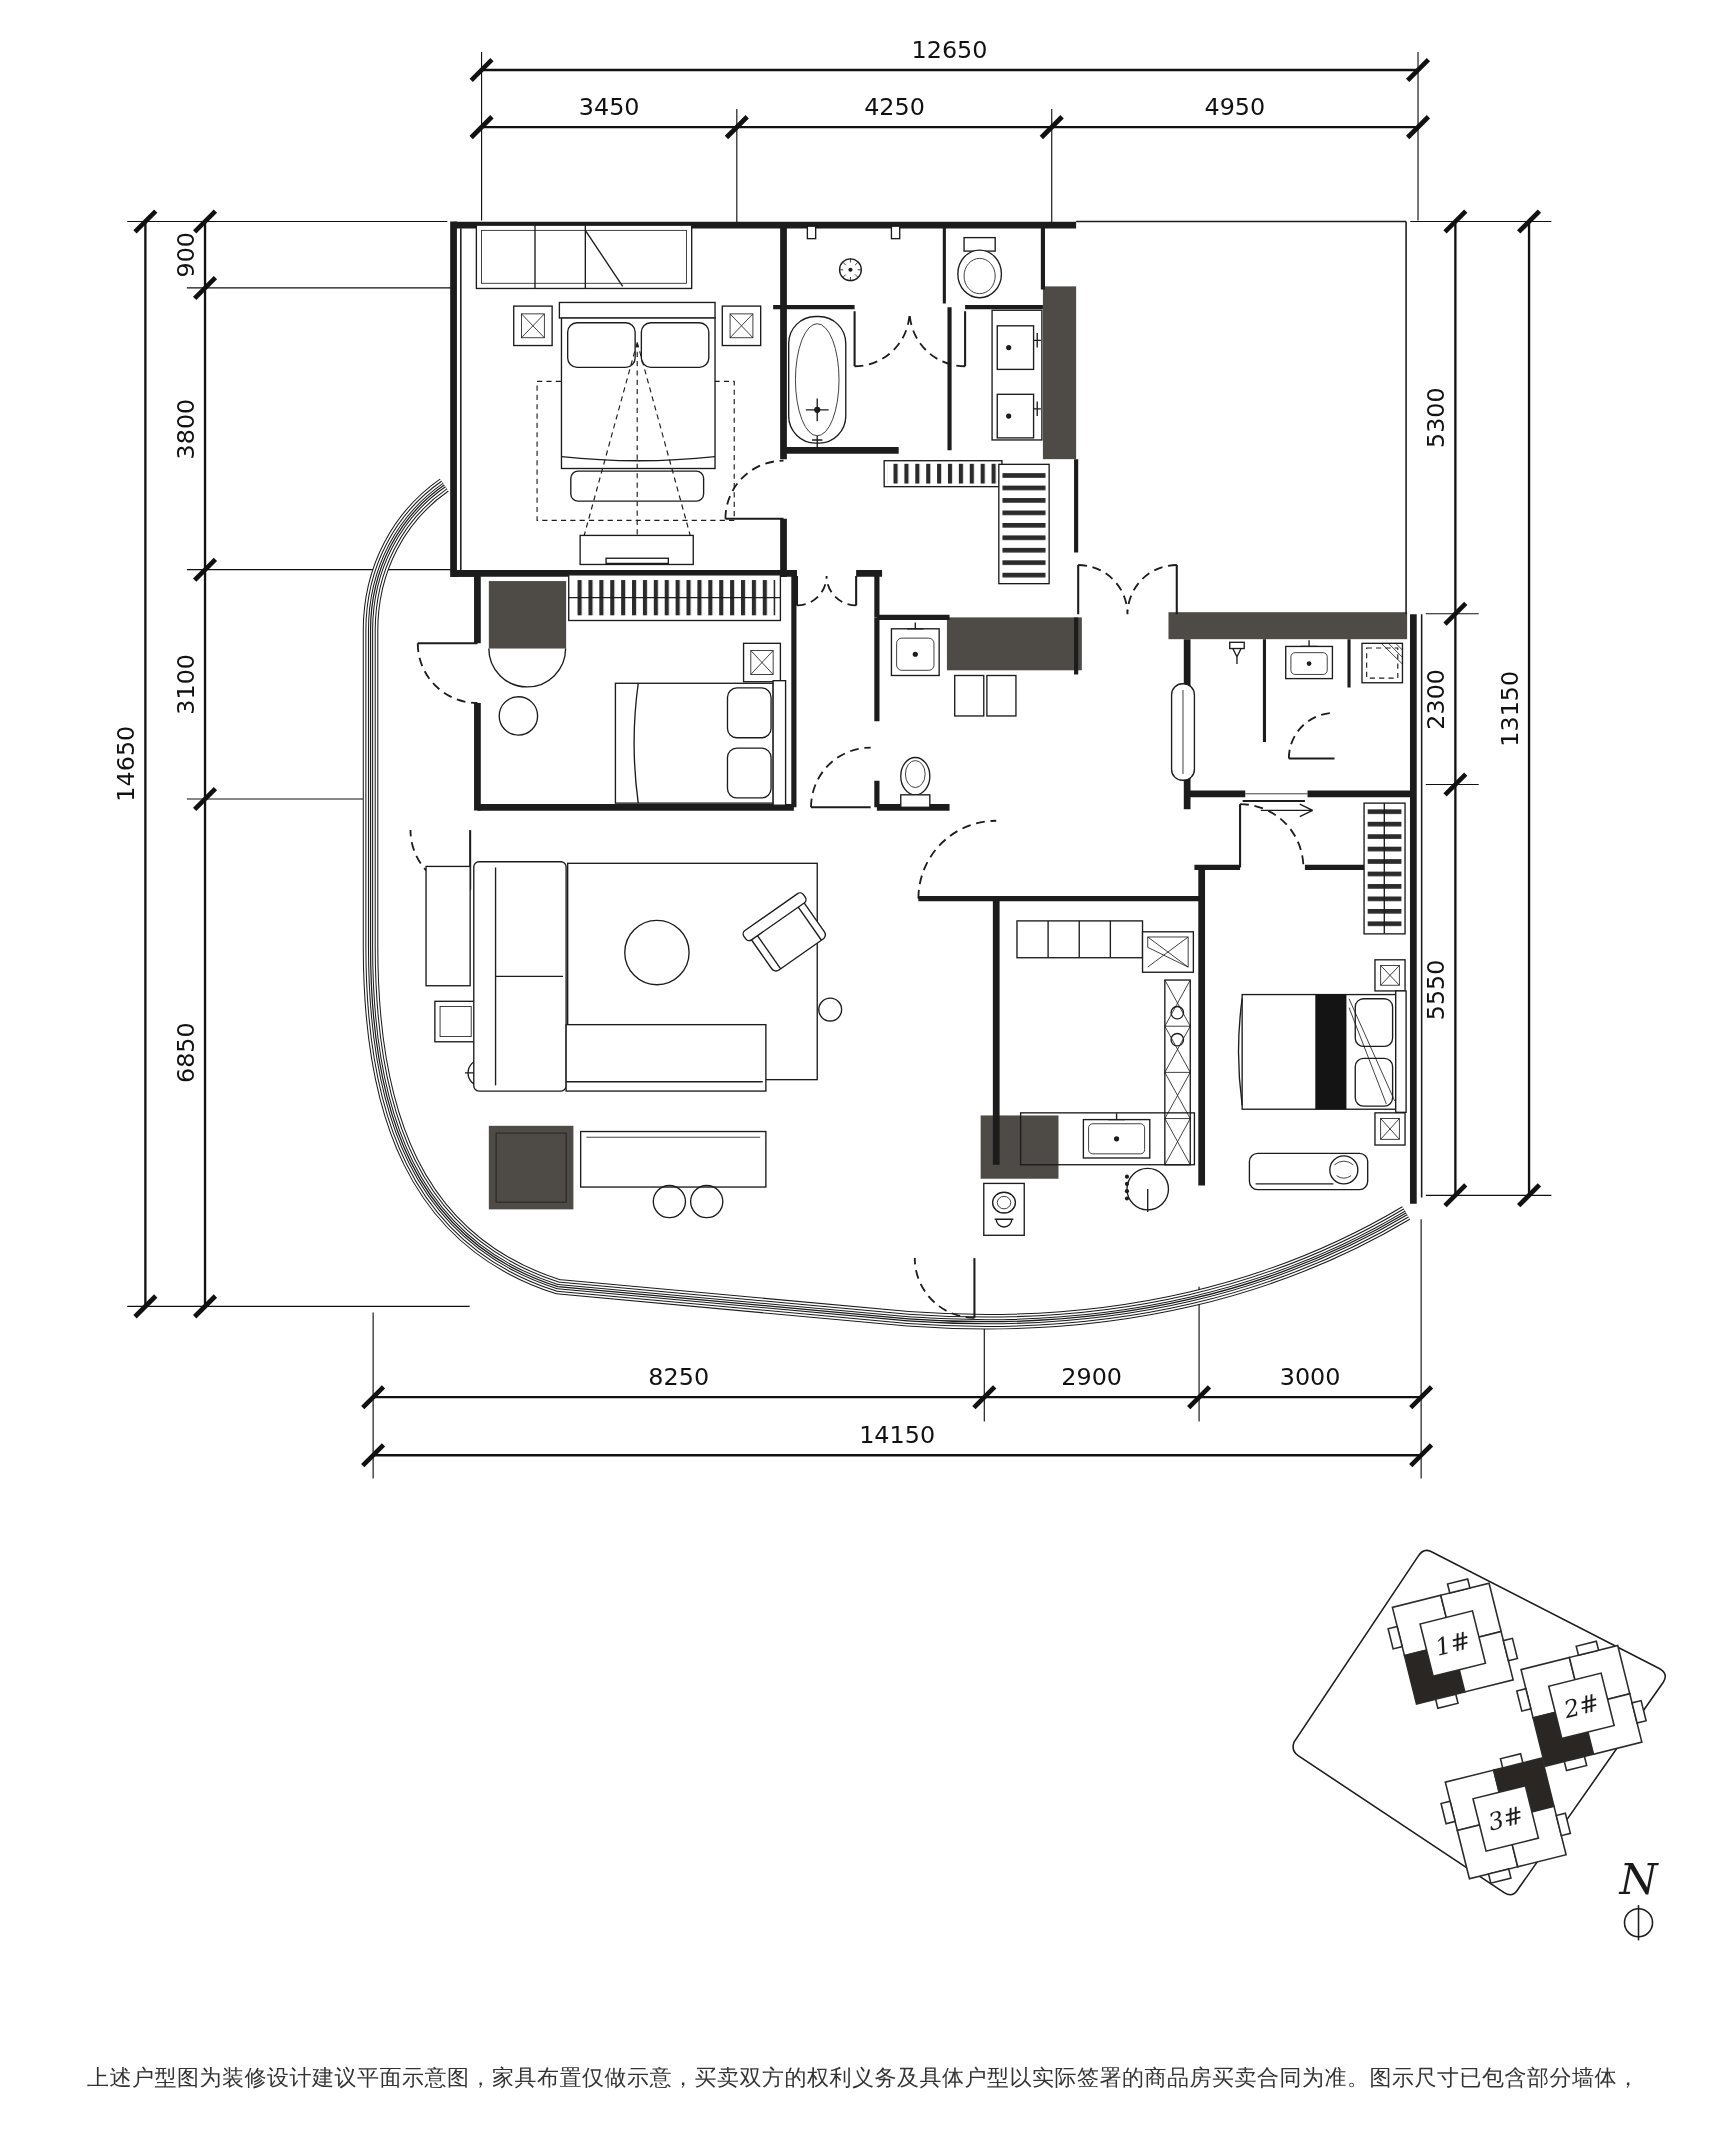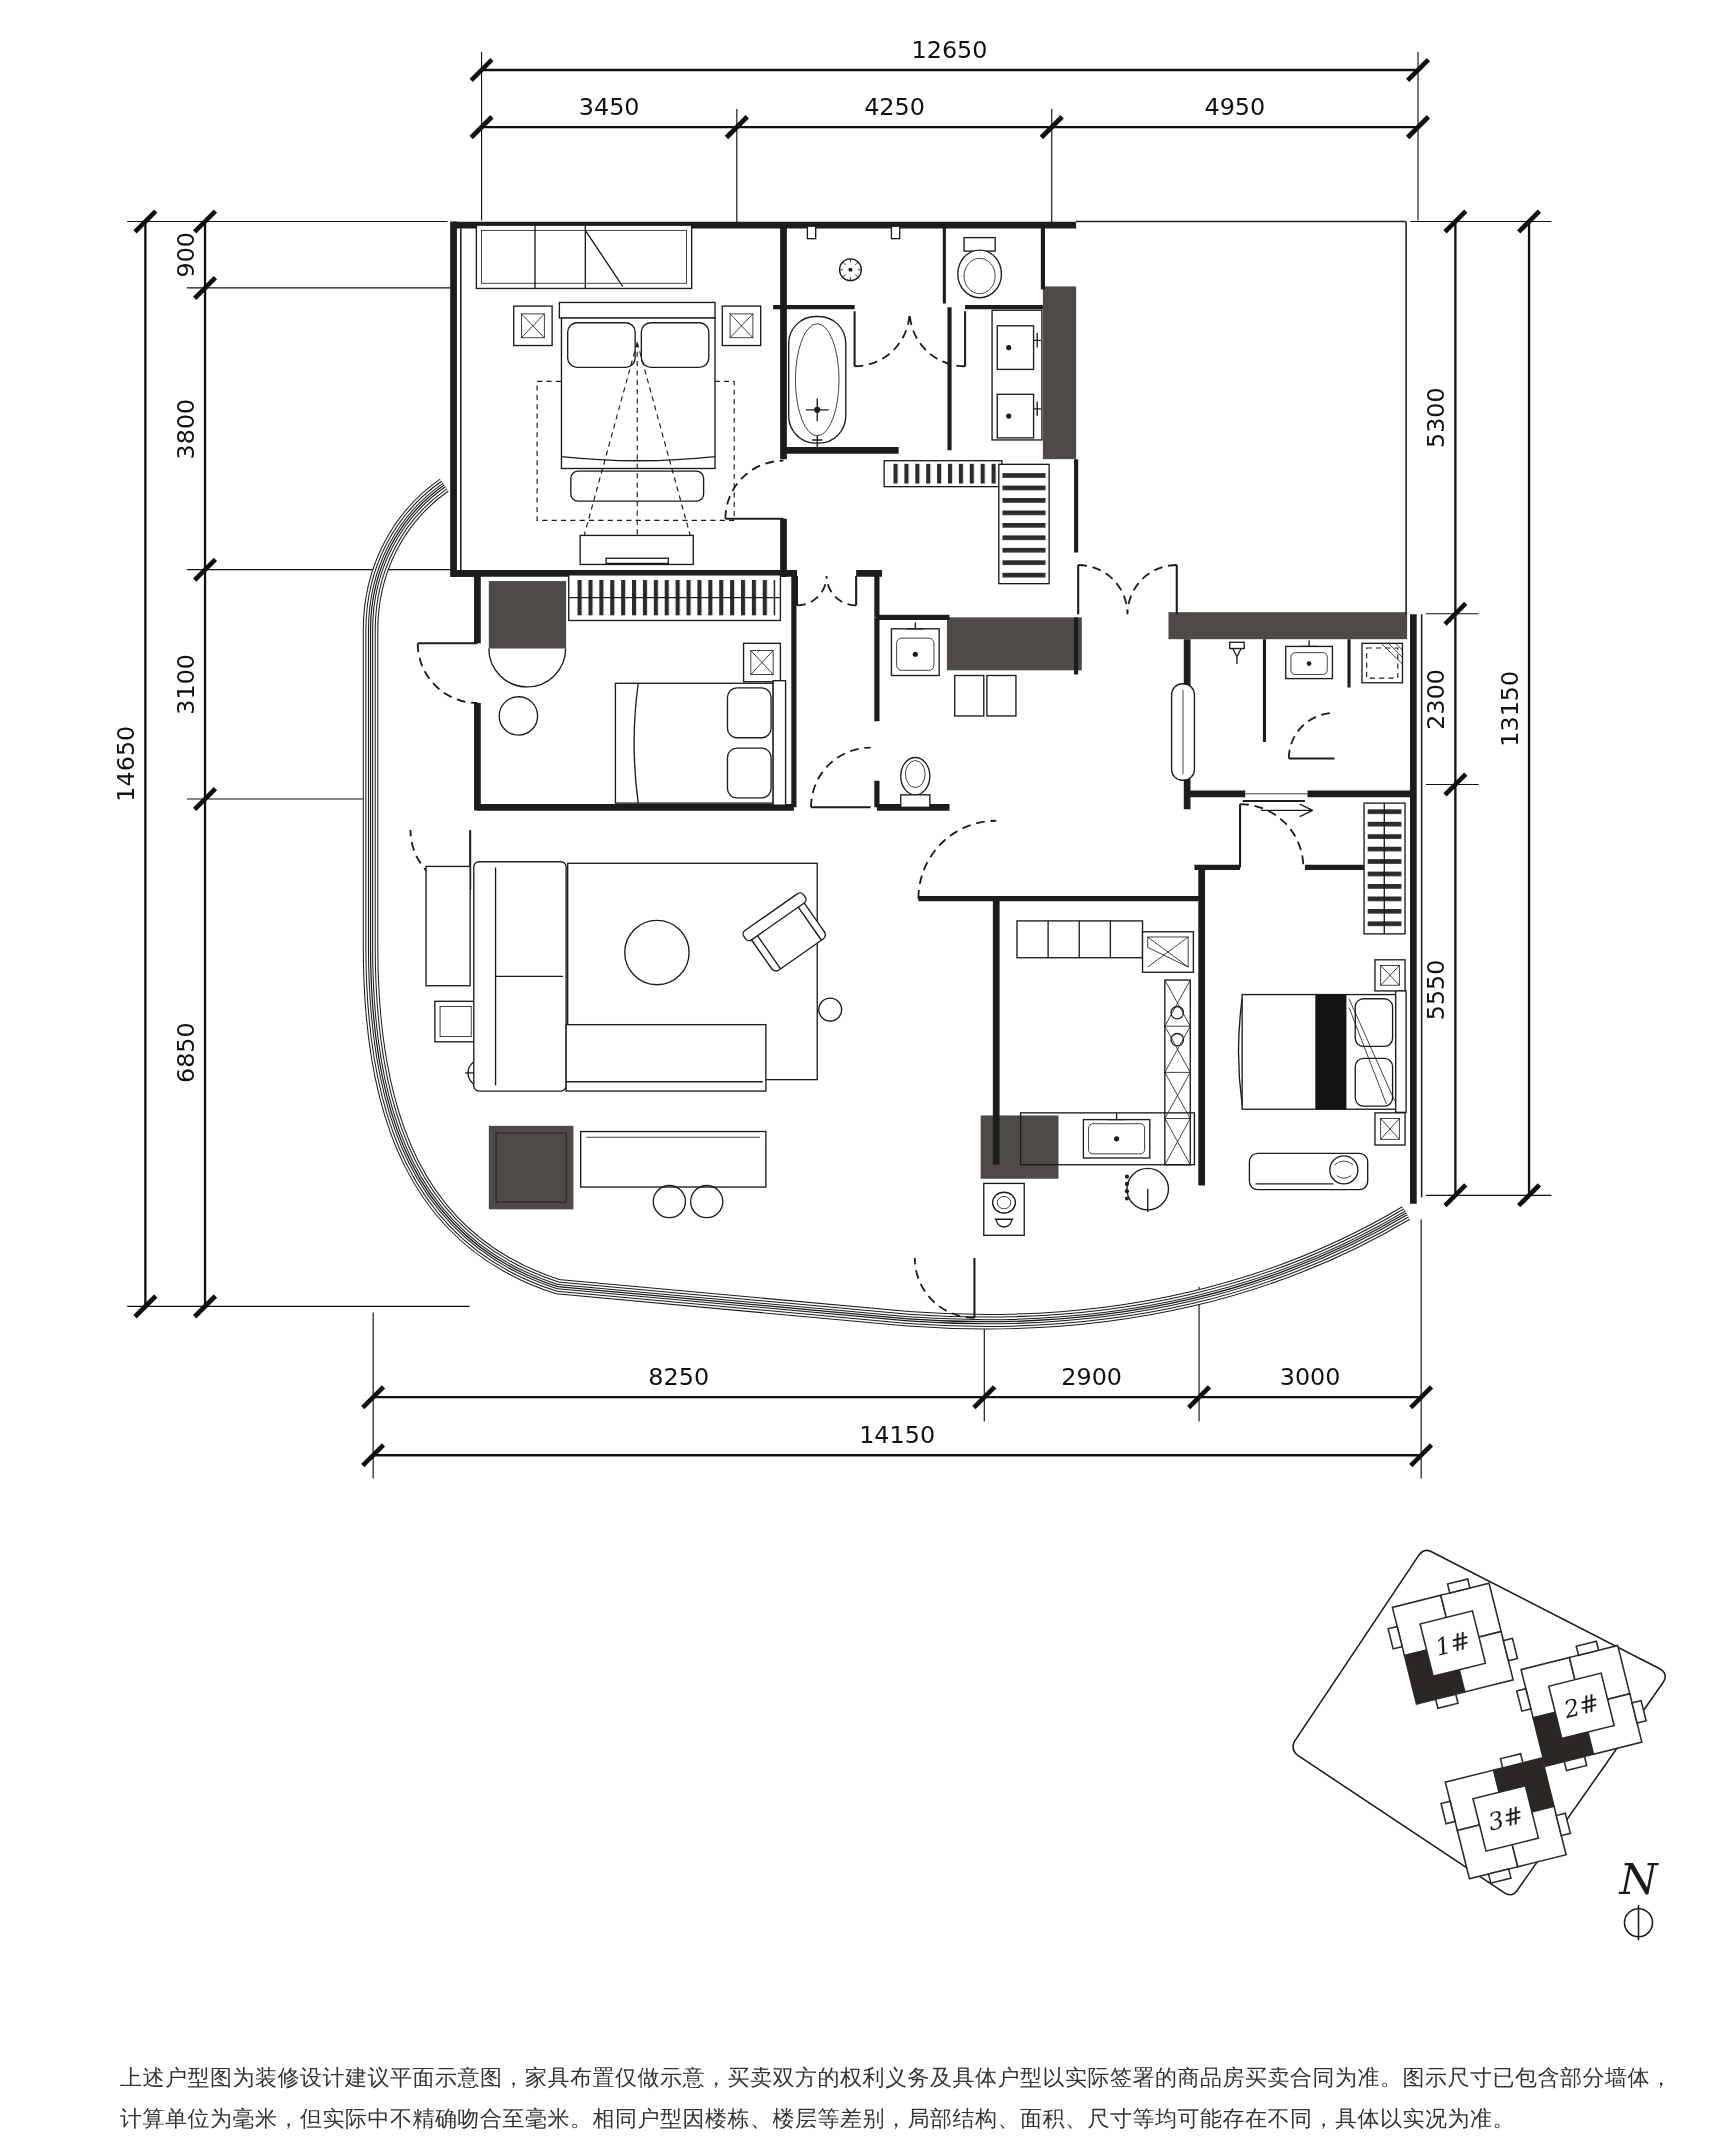--- a/index.html
+++ b/index.html
@@ -20,21 +20,21 @@
   .dark{fill:#4e4a46;stroke:none}
   .d{stroke:#1c1c1c;stroke-width:3.5;fill:none;stroke-dasharray:17 11}
   .drug{stroke:#1c1c1c;stroke-width:2.2;fill:none;stroke-dasharray:10 8}
   .leaf{stroke:#1c1c1c;stroke-width:4;fill:none}
   .gB{stroke:#1c1c1c;fill:none}
   .gW{stroke:#fff;fill:none}
   .sp{fill:#fff;stroke:#2a2a2a;stroke-width:3}
   .spb{fill:#2a2623;stroke:#2a2a2a;stroke-width:3}
   .spl{font:italic 46px "DejaVu Serif",serif;fill:#1a1a1a;text-anchor:middle}
   .north{font:italic 84px "DejaVu Serif",serif;fill:#1a1a1a;text-anchor:middle}
-  #disclaimer{position:absolute;left:87px;top:2057px;width:1561px;font-size:22px;line-height:41px;color:#333;letter-spacing:0.5px;margin-left:33px;}
+  #disclaimer{position:absolute;left:87px;top:2057px;width:1561px;font-size:22px;line-height:41px;color:#333;letter-spacing:0.5px;}
 </style>
 </head>
 <body>
 
 <svg width="1718" height="2151" viewBox="0 0 3311 4146">
 
   <g>
     <line class="dim" x1="928" y1="135" x2="2733" y2="135"></line>
     <line class="dim" x1="928" y1="245" x2="2733" y2="245"></line>
     <line class="ext" x1="928" y1="100" x2="928" y2="425"></line>
@@ -451,15 +451,14 @@
     <g>
       <text class="north" x="3158" y="3650">N</text>
       <circle class="t3" cx="3158" cy="3706" r="27"></circle>
       <line class="t3" x1="3158" y1="3672" x2="3158" y2="3740"></line>
     </g>
   </g>
 </svg>
 
 <div id="disclaimer">
   <div>上述户型图为装修设计建议平面示意图，家具布置仅做示意，买卖双方的权利义务及具体户型以实际签署的商品房买卖合同为准。图示尺寸已包含部分墙体，</div>
-  <div>计算单位为毫米，但实际中不精确吻合至毫米。相同户型因楼栋、楼层等差别，局部结构、面积、尺寸等均可能存在不同，具体以实况为准。</div>
 </div>
 
 
 </body></html>

